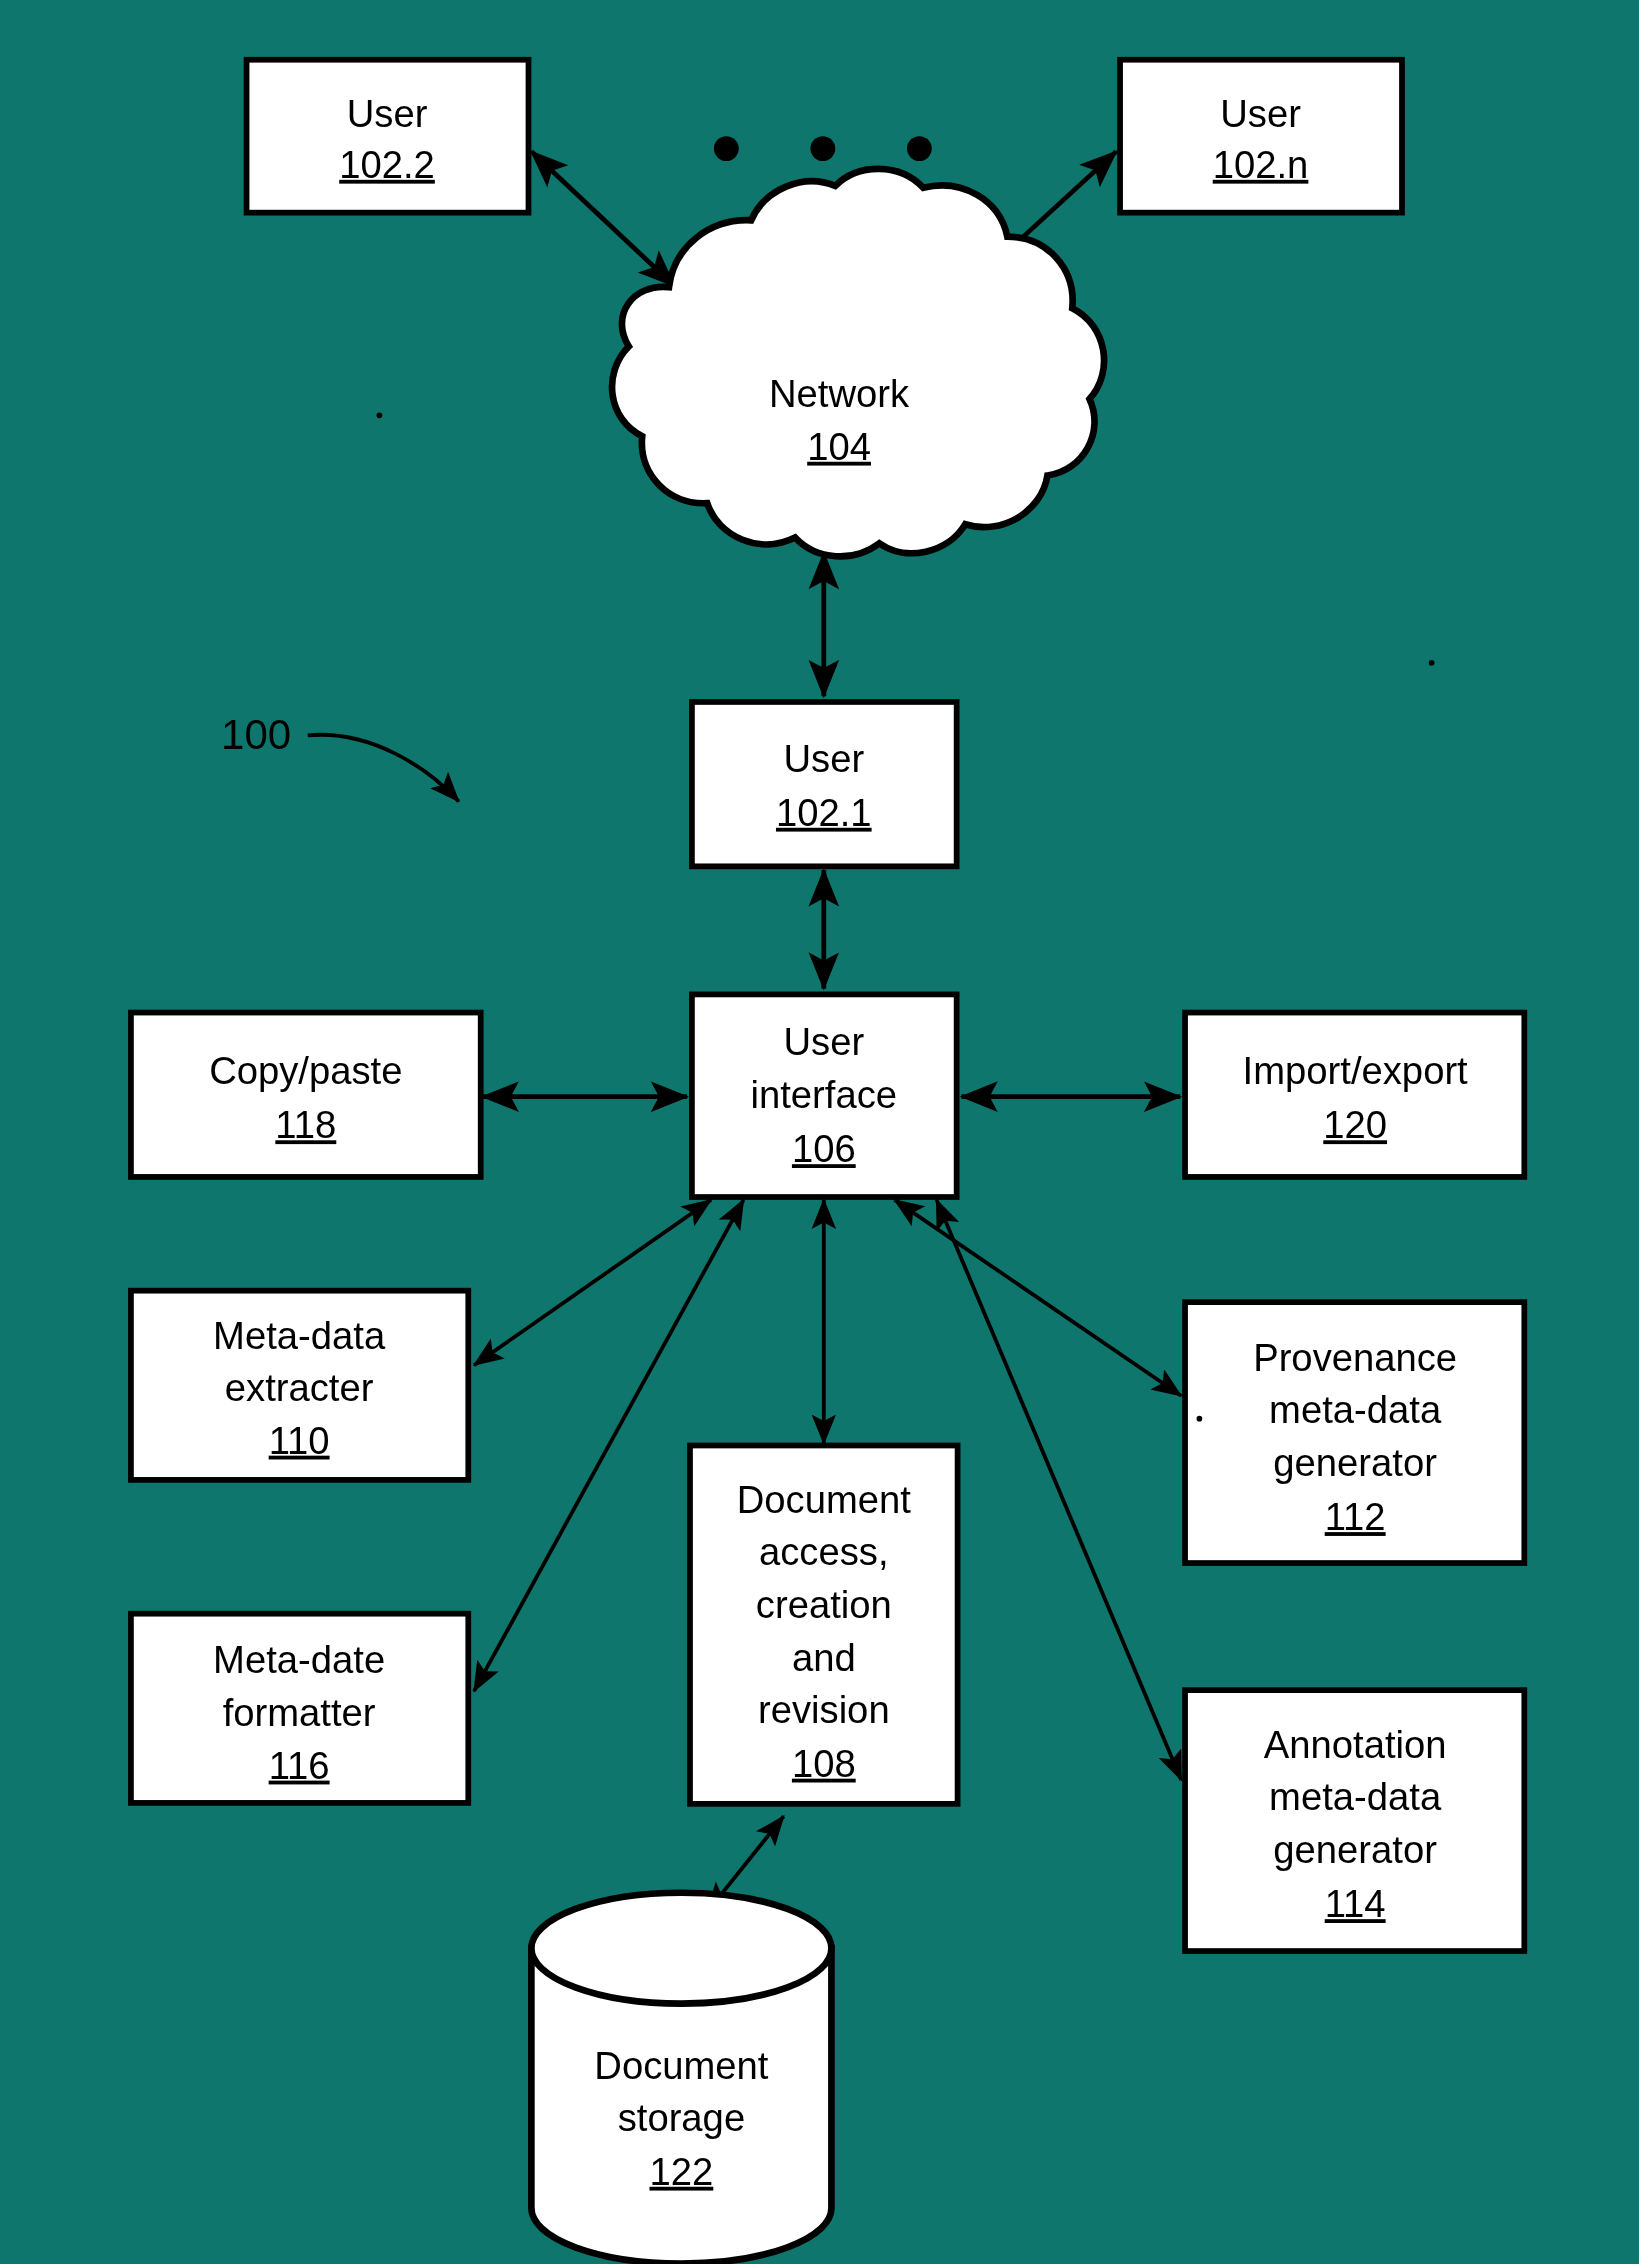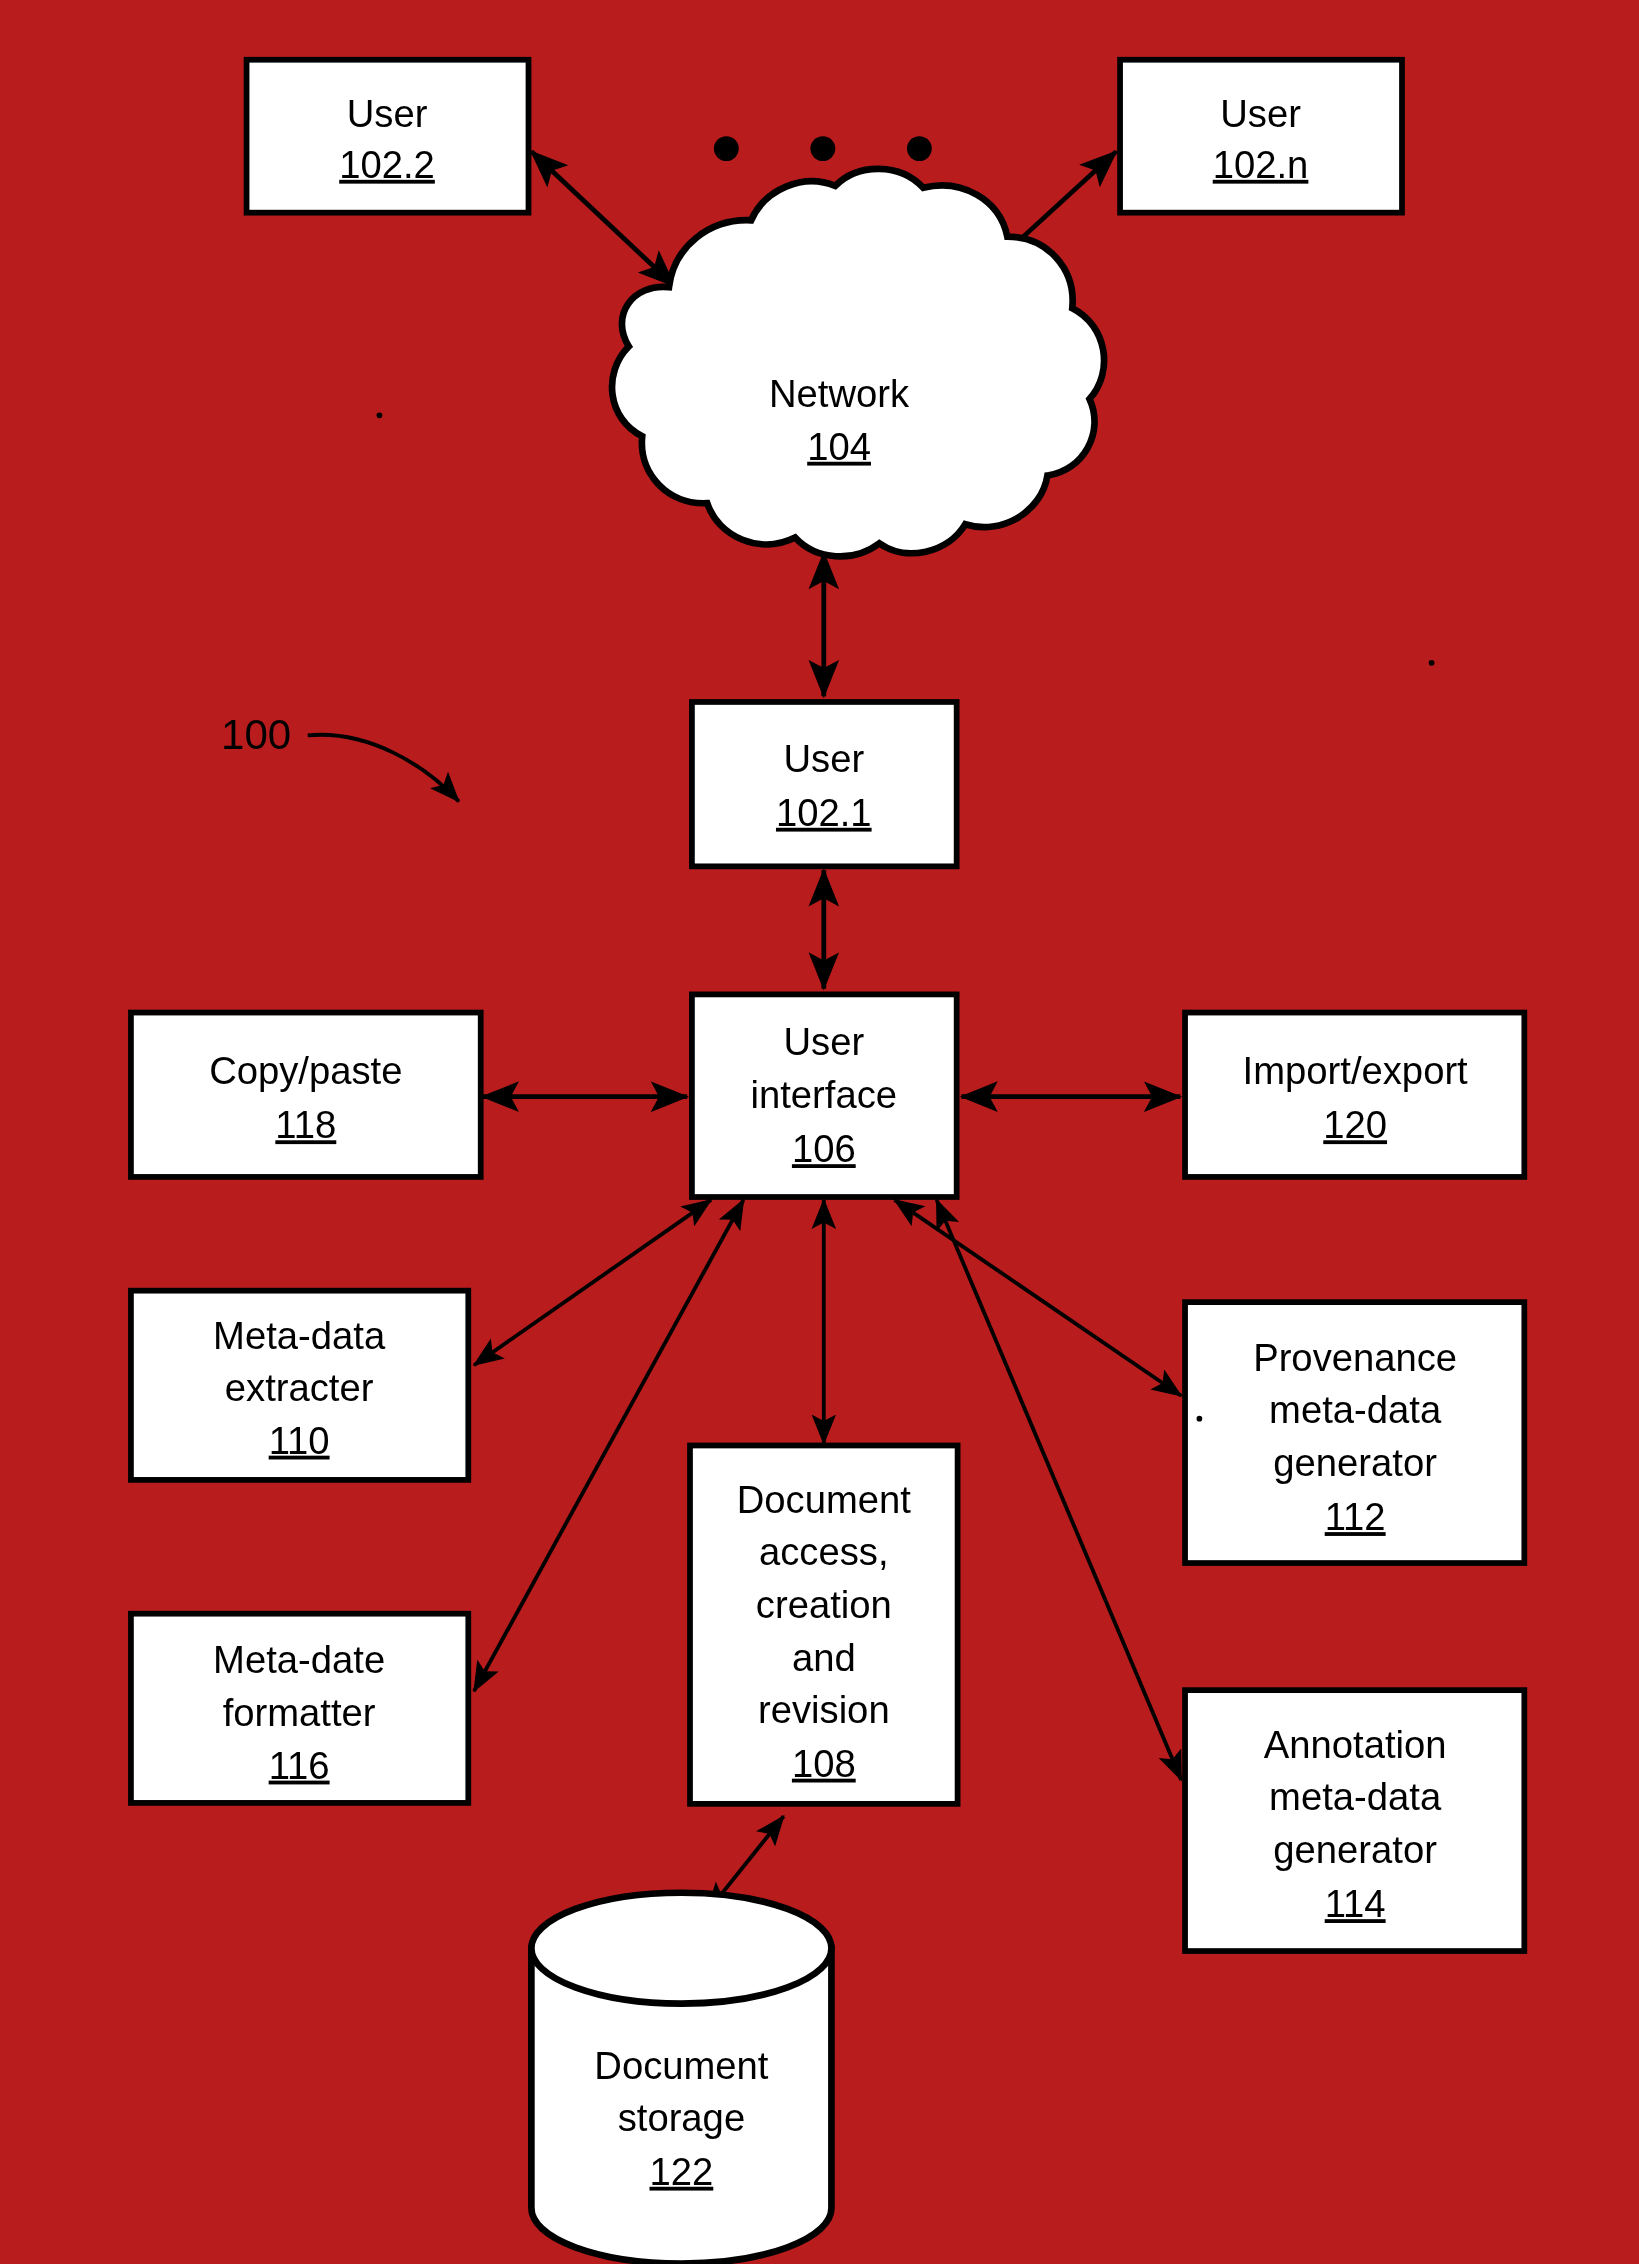--- a/index.html
+++ b/index.html
@@ -10,21 +10,21 @@
   body {
     width: 1639px;
     height: 2265px;
     overflow: hidden;
     font-family: "Liberation Sans", sans-serif;
   }
   #diagram {
     position: relative;
     width: 1639px;
     height: 2265px;
-    background: #b91c1c;
+    background: #0f766e;
     text-decoration: underline;
   }
   svg#canvas {
     position: absolute;
     top: 0; left: 0;
     width: 1639px;
     height: 2265px;
   }
   .box-text {
     font-family: "Liberation Sans", sans-serif;

